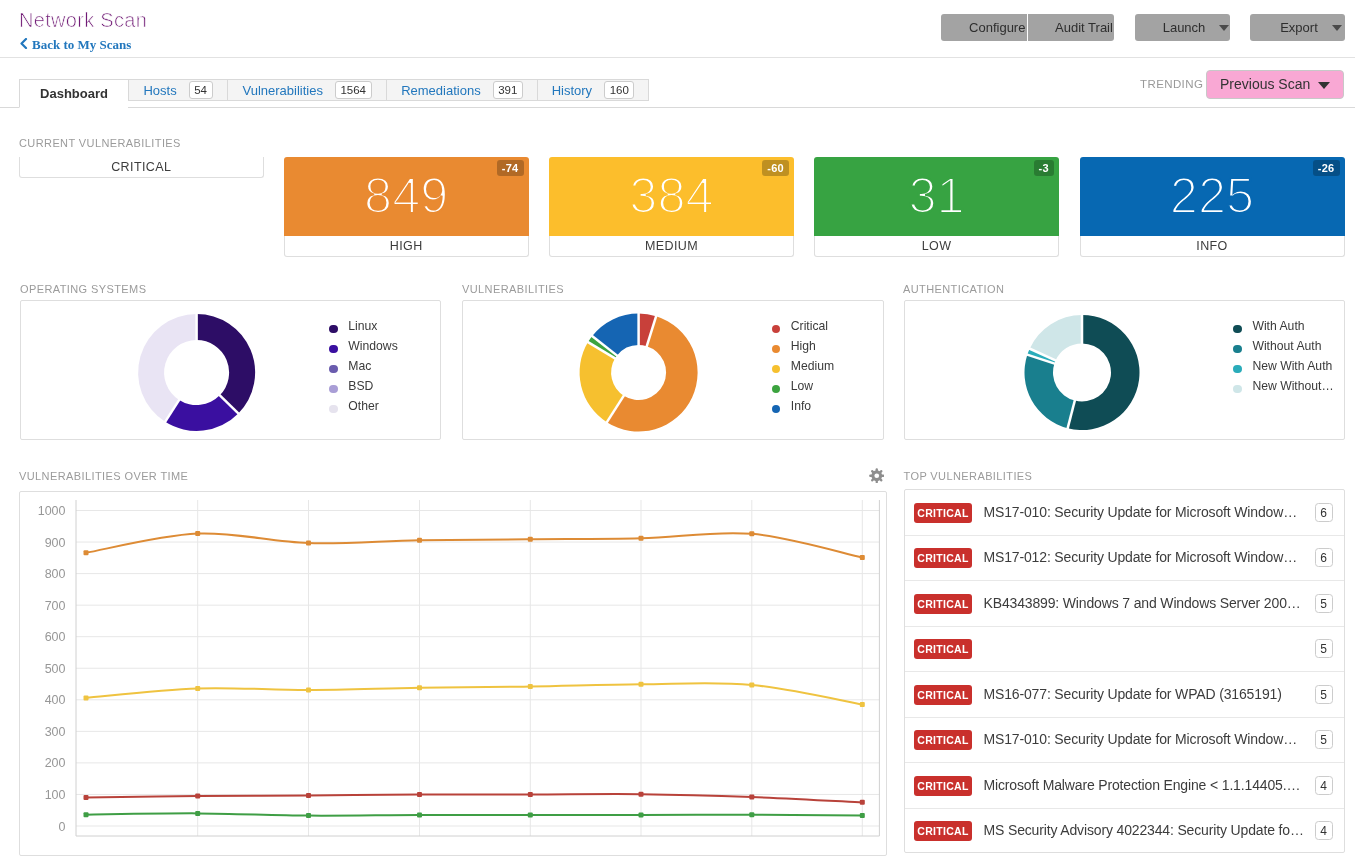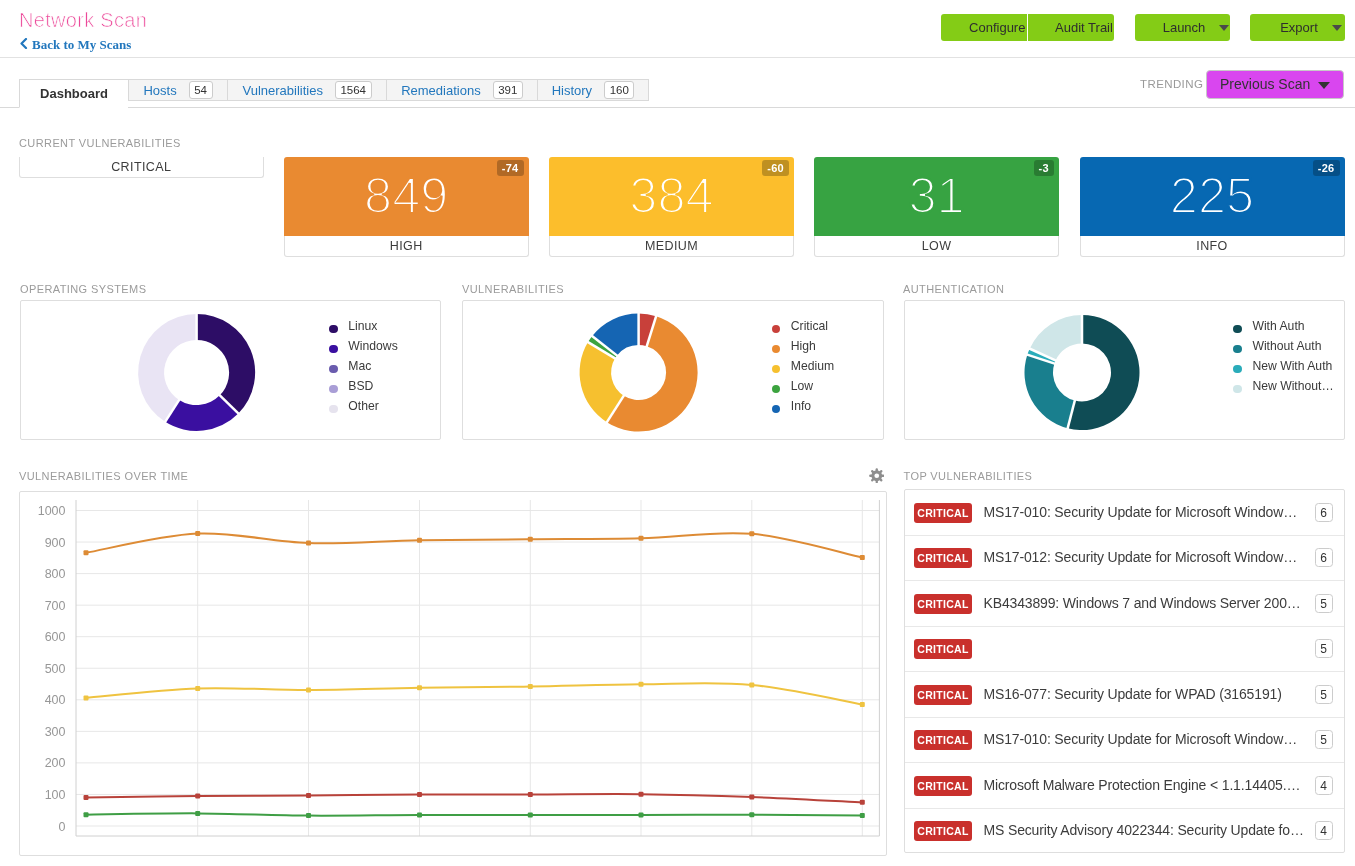--- a/index.html
+++ b/index.html
@@ -1,31 +1,31 @@
 <!DOCTYPE html>
 <html><head><meta charset="utf-8"><style>
 * { margin:0; padding:0; box-sizing:border-box; }
 html,body { width:1355px; height:866px; background:#fff; font-family:"Liberation Sans",sans-serif; position:relative; overflow:hidden; }
 .abs { position:absolute; }
 .sect { position:absolute; font-size:11px; color:#9b9b9b; letter-spacing:.4px; }
 .panel { position:absolute; background:#fff; border:1px solid #dedede; border-radius:2px; }
 
-.title { position:absolute; left:19px; top:9px; font-size:20px; color:#ec4899; letter-spacing:.3px; -webkit-text-stroke:0.7px #fff; }
+.title { position:absolute; left:19px; top:9px; font-size:20px; color:#701a75; letter-spacing:.3px; -webkit-text-stroke:0.7px #fff; }
 .back { position:absolute; left:19px; top:37px; font-size:13px; font-weight:bold; color:#2277bd;font-family:Liberation Serif, serif; }
 .hr1 { position:absolute; left:0; top:57px; width:1355px; border-top:1px solid #e2e2e2; }
-.btn { position:absolute; top:14px; height:27px; background:#84cc16; border-radius:3px; font-size:13px; color:#2e2e2e; text-align:center; line-height:27px;padding-left:27px; }
+.btn { position:absolute; top:14px; height:27px; background:#a3a3a3; border-radius:3px; font-size:13px; color:#2e2e2e; text-align:center; line-height:27px;padding-left:27px; }
 .caret { display:inline-block; width:0; height:0; border-left:5px solid transparent; border-right:5px solid transparent; border-top:6px solid #4a4a4a; margin-left:14px; vertical-align:middle; margin-top:-2px; }
 
 .tabline { position:absolute; left:0; top:107px; width:1355px; border-top:1px solid #d9d9d9; }
 .tab { position:absolute; top:79px; height:22px; background:#f4f4f4; border:1px solid #d9d9d9; border-right:none; font-size:13px; color:#2277bd; display:flex; align-items:center; justify-content:center; gap:12px; }
 .tab.last { border-right:1px solid #d9d9d9; }
 .tab.active { background:#fff; border-bottom:1px solid #fff; height:29px; color:#333; font-weight:bold; }
 .tbadge { display:inline-block; background:#fff; border:1px solid #ccc; border-radius:3px; font-size:11.5px; color:#333; font-weight:normal; padding:2px 4.5px; }
 .trending { position:absolute; left:1140px; top:78px; font-size:11.5px; color:#999; letter-spacing:.4px; }
-.select { position:absolute; left:1206px; top:69.5px; width:138px; height:29px; border:1px solid #c8c8c8; border-radius:4px; background:#d946ef; font-size:14px; color:#333; line-height:27px; padding-left:13px; }
+.select { position:absolute; left:1206px; top:69.5px; width:138px; height:29px; border:1px solid #c8c8c8; border-radius:4px; background:#f9a8d4; font-size:14px; color:#333; line-height:27px; padding-left:13px; }
 .sel-caret { position:absolute; right:13px; top:11px; width:0; height:0; border-left:6px solid transparent; border-right:6px solid transparent; border-top:7px solid #333; }
 
 .card { position:absolute; top:156.5px; }
 .card-top { height:79.5px; border-radius:3px 3px 0 0; position:relative; text-align:center; }
 .bignum { font-size:50.5px; line-height:78px; color:#fff; letter-spacing:0; }
 .delta { position:absolute; top:3px; right:5px; background:rgba(0,0,0,0.24); color:#fff; font-size:11px; font-weight:bold; padding:2px 5px; border-radius:3px; letter-spacing:.3px; }
 .card-label { height:21px; border:1px solid #dedede; border-top:none; border-radius:0 0 3px 3px; text-align:center; font-size:12.5px; color:#3c3c3c; line-height:20px; letter-spacing:.4px; }
 
 .leg-row { position:absolute; height:20px; display:flex; align-items:flex-end; }
 .dot { width:8.5px; height:8.5px; border-radius:50%; display:inline-block; }

